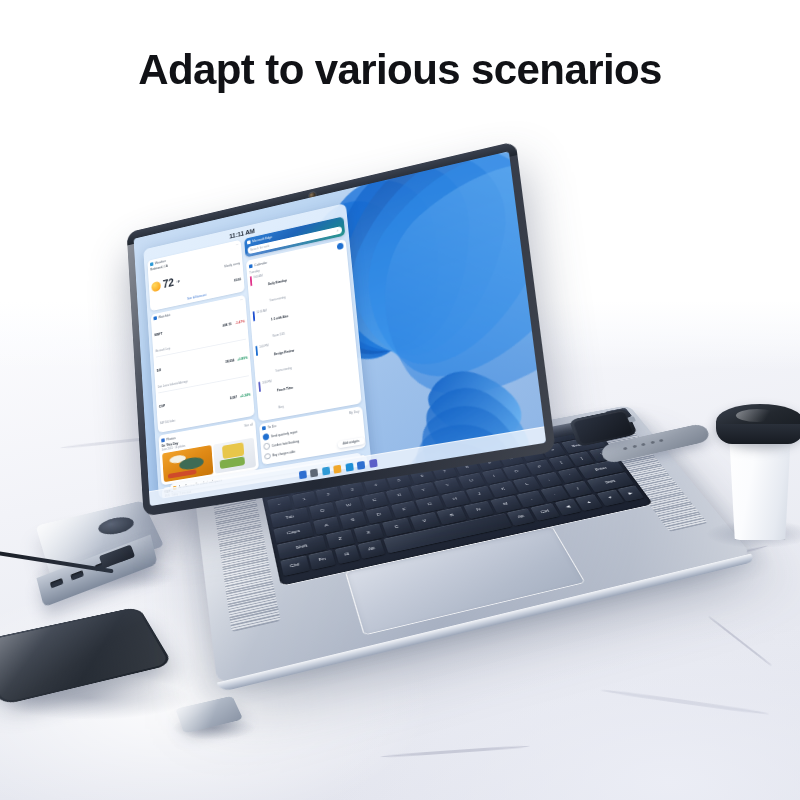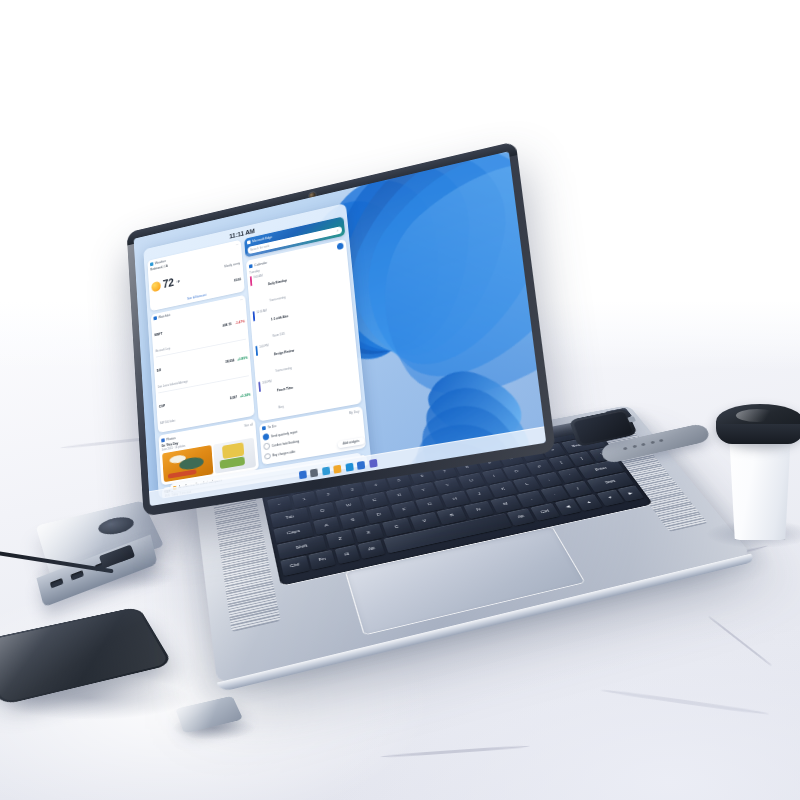--- a/index.html
+++ b/index.html
@@ -321,20 +321,21 @@
   <div class="desk"></div>
   <div class="desk-edge"></div>
   <div class="vein" style="left:640px;top:560px;width:130px;height:3px;transform:rotate(-14deg);"></div>
   <div class="vein2" style="left:600px;top:700px;width:170px;height:4px;transform:rotate(8deg);"></div>
   <div class="vein" style="left:700px;top:640px;width:80px;height:2.4px;transform:rotate(38deg);"></div>
   <div class="vein2" style="left:60px;top:440px;width:120px;height:3px;transform:rotate(-6deg);"></div>
   <div class="vein" style="left:380px;top:750px;width:150px;height:3px;transform:rotate(-4deg);"></div>
   <div class="vein2" style="left:520px;top:470px;width:90px;height:2.6px;transform:rotate(20deg);"></div>
 
   <div class="headline">
+    <span class="l2">Adapt to various scenarios</span>
   </div>
 
   <div class="shadow-soft" style="left:30px;top:556px;width:150px;height:36px;"></div>
   <div class="hub">
     <div class="hub-top"></div>
     <div class="hub-circle"></div>
   </div>
   <div class="hub-face">
     <div class="port" style="left:12px;top:9px;width:13px;height:6px;"></div>
     <div class="port" style="left:34px;top:9px;width:13px;height:6px;"></div>

